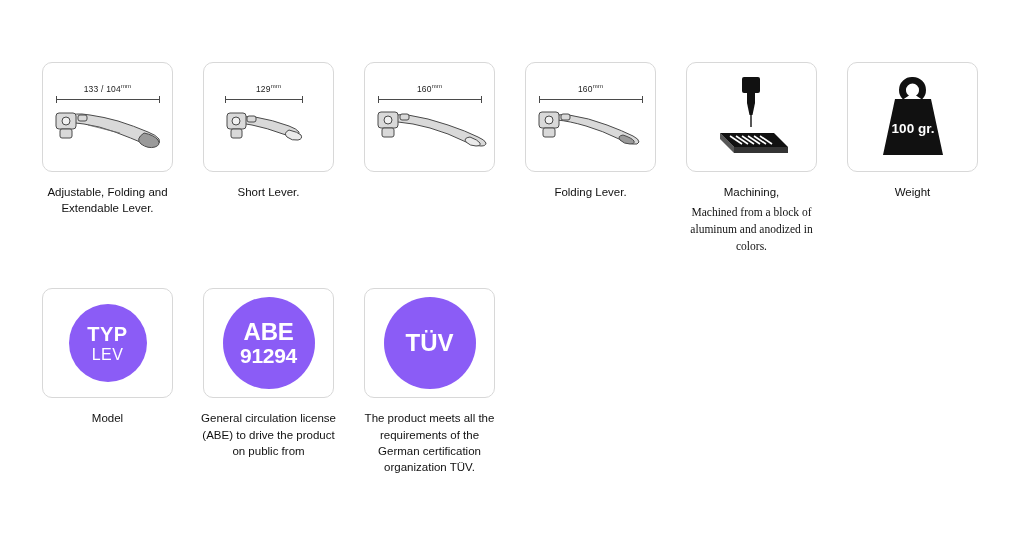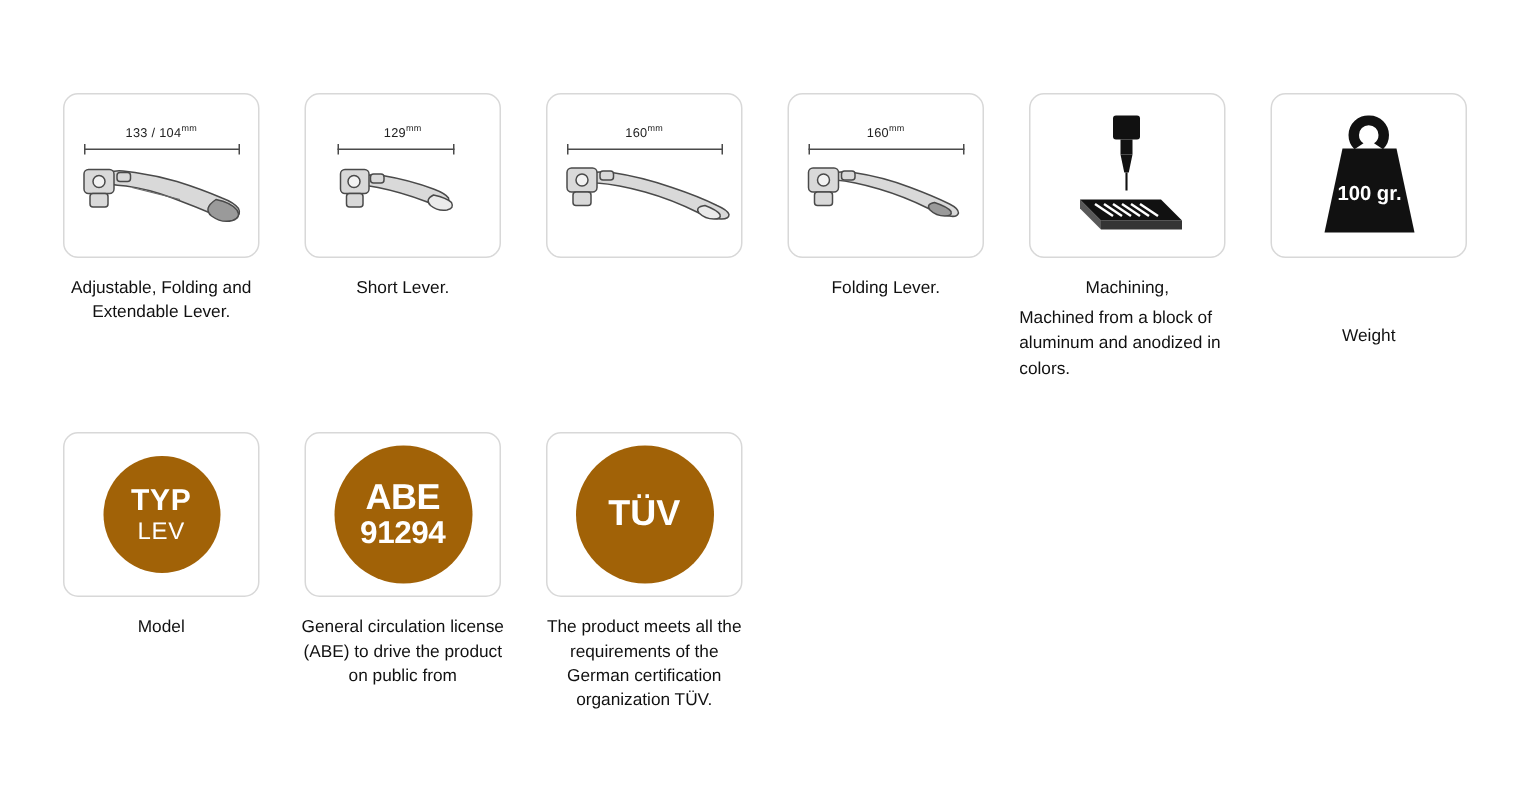--- a/index.html
+++ b/index.html
@@ -57,23 +57,24 @@
     line-height: 1.42;
     text-align: center;
     color: #111111;
     width: 140px;
   }
   .subcaption {
     margin-top: 4px;
     font-size: 11.5px;
     font-weight: normal;
     line-height: 1.45;
-    text-align: left;
+    text-align: center;
     color: #111111;
     width: 144px;
+    font-family: Liberation Serif, serif;
   }
   
   .lever-wrap {
     position: relative;
     width: 120px;
     height: 96px;
   }
   .dim {
     position: absolute;
     left: 0;
@@ -107,21 +108,21 @@
   .lever-svg {
     position: absolute;
     top: 30px;
     left: 0;
   }
   
   .circle-badge {
     width: 78px;
     height: 78px;
     border-radius: 50%;
-    background: #a16207;
+    background: #8b5cf6;
     color: #ffffff;
     display: flex;
     flex-direction: column;
     align-items: center;
     justify-content: center;
     line-height: 1.0;
   }
   .badge-l1 { font-size: 20px; font-weight: bold; letter-spacing: 0.5px; }
   .badge-l2 { font-size: 16px; font-weight: normal; margin-top: 3px; letter-spacing: 0.5px; }
   .badge-abe-1 { font-size: 24px; font-weight: bold; letter-spacing: -0.3px; }
@@ -256,21 +257,21 @@
             </g>
             <g stroke="#111111" stroke-width="1.4" fill="none">
               <line x1="51" y1="44" x2="51" y2="56"></line>
             </g>
           </svg>
         </div>
         <div class="caption">Machining,</div>
         <div class="subcaption">Machined from a block of aluminum and anodized in colors.</div>
       </div>
 
-      <div class="cell" style="margin-right:0;gap:32px;">
+      <div class="cell" style="margin-right:0;">
         <div class="card">
           <svg width="104" height="92" viewBox="0 0 104 92">
             <g fill="#111111">
               <path d="M52 6 a13 13 0 0 1 13 13 a13 13 0 0 1 -4 9.5 l-6 -4 a6.5 6.5 0 0 0 3 -5.5 a6.5 6.5 0 1 0 -13 0 a6.5 6.5 0 0 0 3 5.5 l-6 4 a13 13 0 0 1 -4 -9.5 a13 13 0 0 1 14 -13 z"></path>
               <path d="M34 28 L70 28 L82 84 L22 84 Z"></path>
             </g>
             <text x="52" y="62" fill="#ffffff" font-family="Liberation Sans, sans-serif" font-size="13.5" font-weight="bold" text-anchor="middle">100 gr.</text>
           </svg>
         </div>
         <div class="caption">Weight</div>

